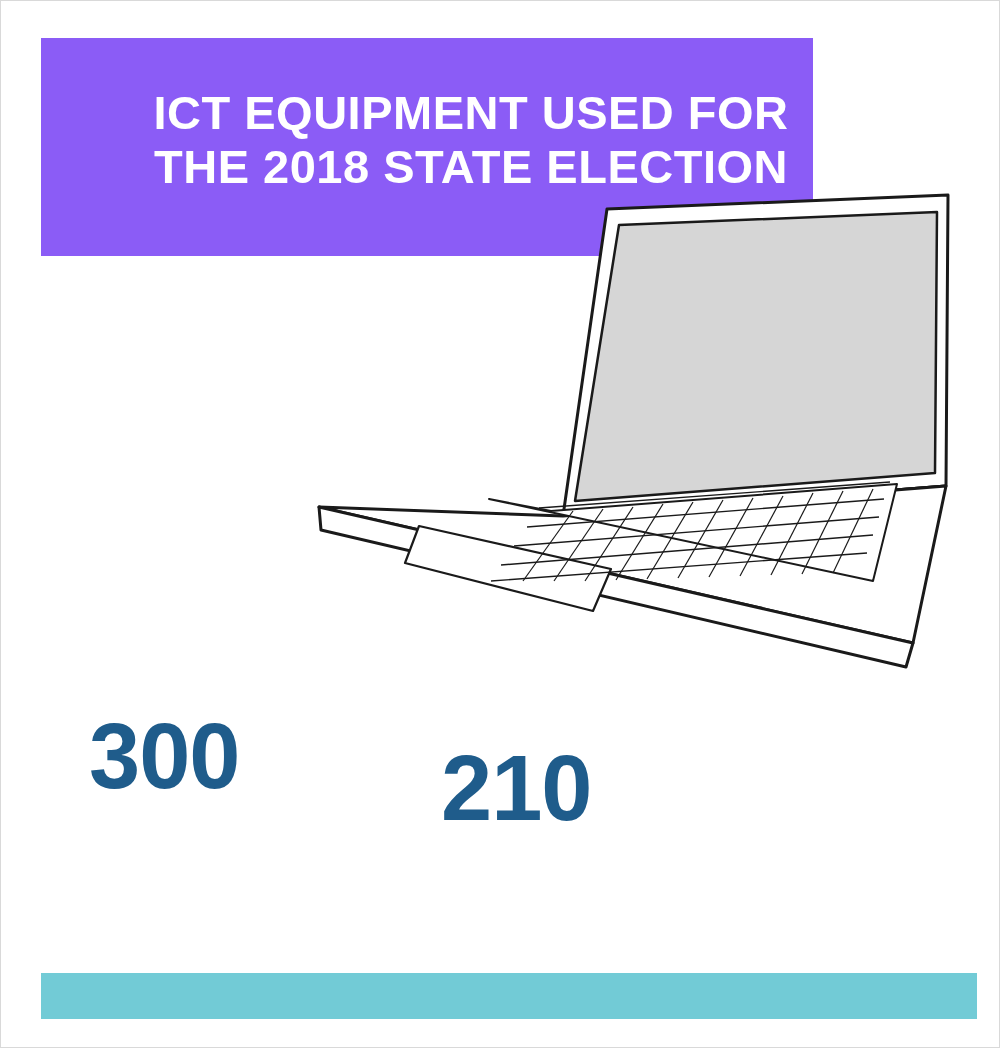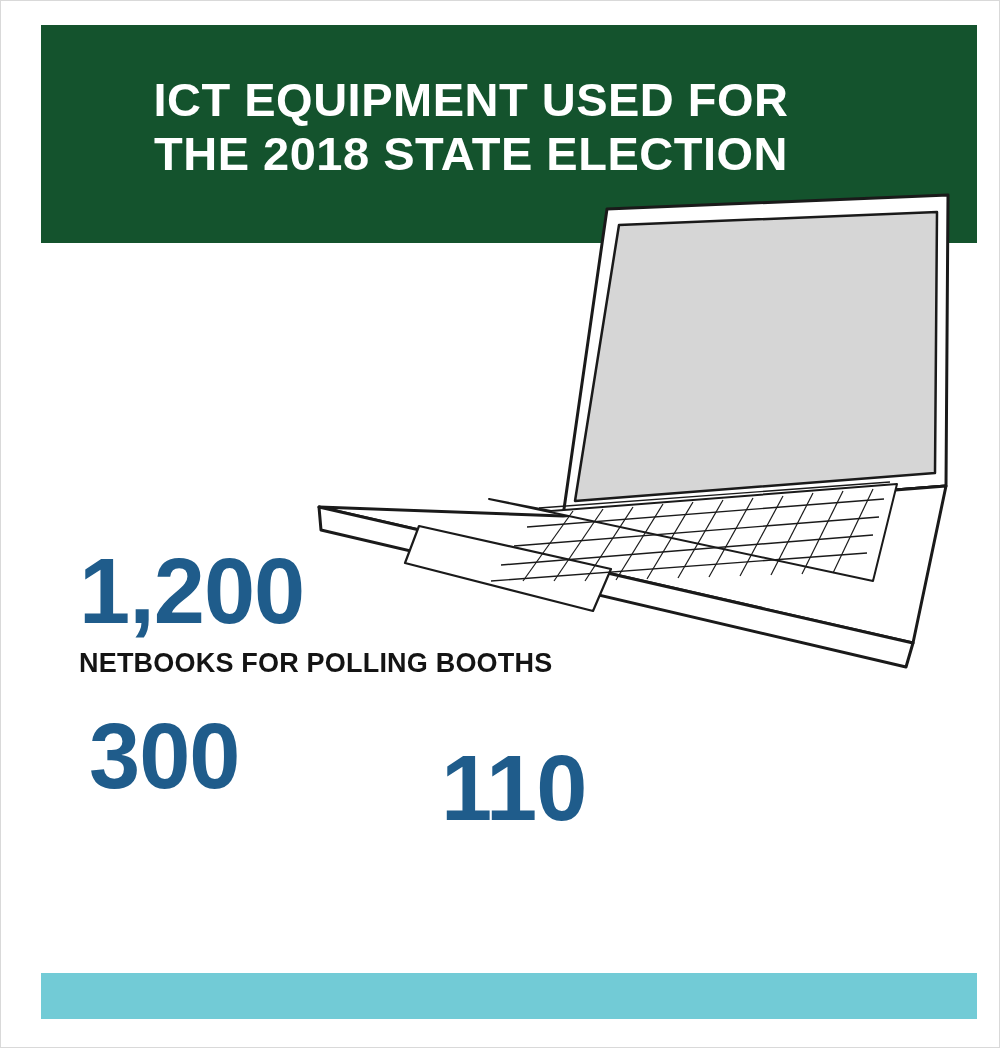--- a/index.html
+++ b/index.html
@@ -20,24 +20,24 @@
     height: 1048px;
     background: #ffffff;
     box-sizing: border-box;
     border: 1px solid #d9d9d9;
   }
 
   
   .header-band {
     position: absolute;
     left: 40px;
-    top: 24px;
-    width: 936px;
+    top: 37px;
+    width: 772px;
     height: 218px;
-    background: #14532d;
+    background: #8b5cf6;
   }
   .header-title {
     position: absolute;
     left: 0;
     top: 48px;
     width: 860px;
     text-align: center;
     color: #ffffff;
     font-family: "Liberation Sans", sans-serif;
     font-weight: bold;
@@ -139,28 +139,24 @@
         <path d="M422 319 L377 397"></path>
         <path d="M452 317 L408 396"></path>
         <path d="M482 315 L439 395"></path>
         <path d="M512 312 L470 394"></path>
         <path d="M542 310 L501 393"></path>
         <path d="M572 308 L532 392"></path>
       </g>
     </svg>
   </div>
 
-  <div class="stat" id="stat-netbooks-polling">
-    <div class="stat-number">1,200</div>
-    <div class="stat-label">NETBOOKS FOR POLLING BOOTHS</div>
-  </div>
 
   <div class="stat" id="stat-netbooks-prepoll">
     <div class="stat-number">300</div>
   </div>
 
   <div class="stat" id="stat-laptops-ro">
-    <div class="stat-number">110</div>
+    <div class="stat-number">210</div>
   </div>
 
   <div class="footer-band"></div>
 
 </div>
 
 </body></html>

